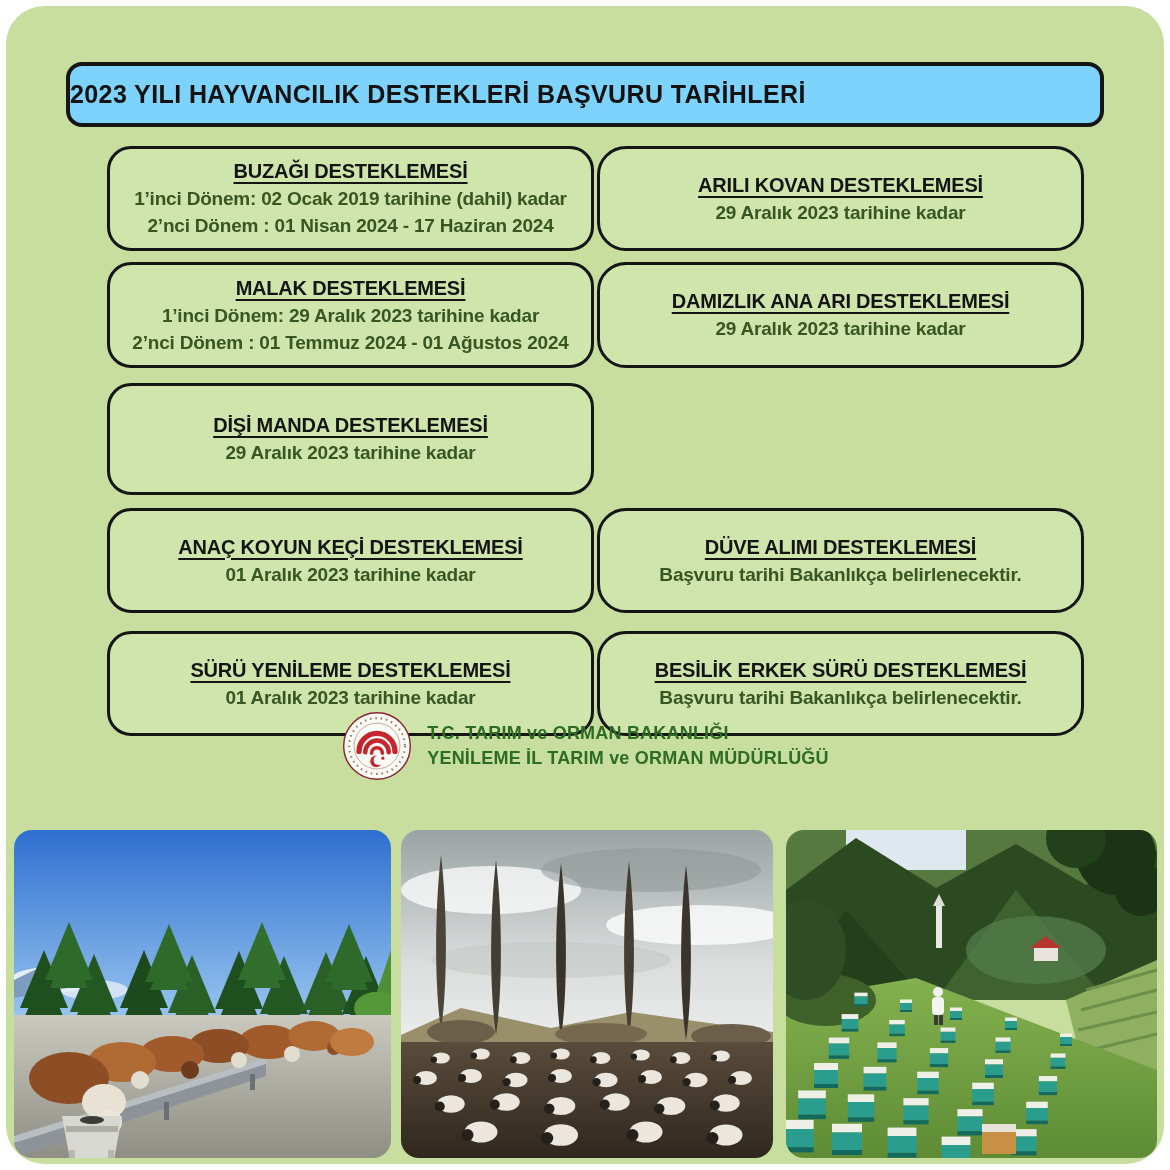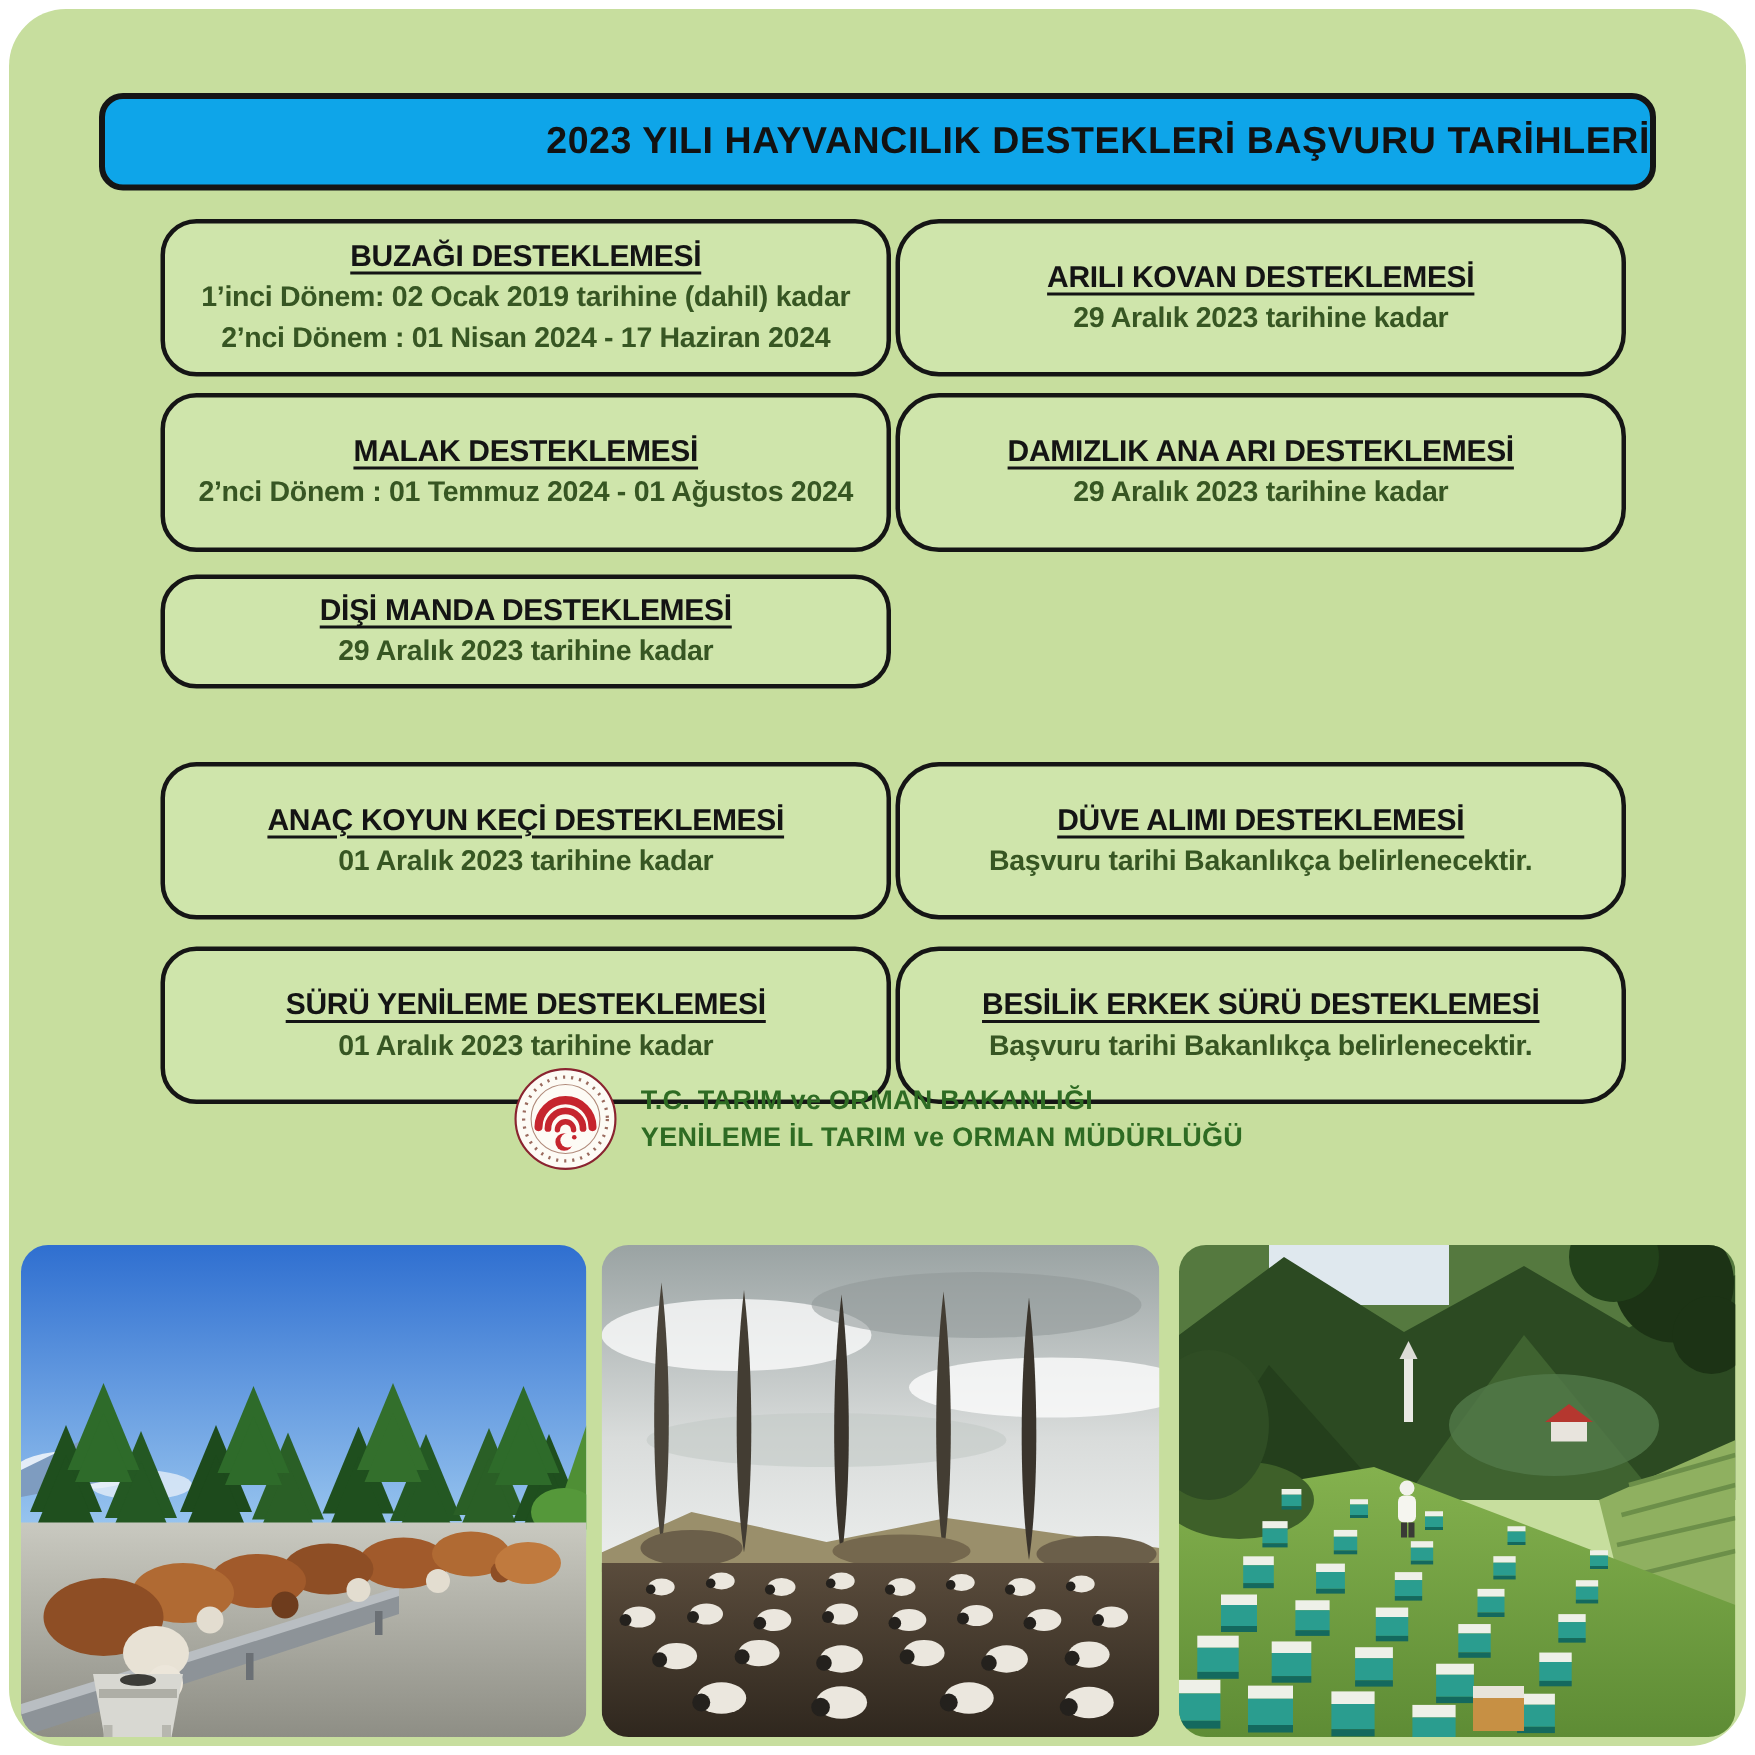--- a/index.html
+++ b/index.html
@@ -2,30 +2,30 @@
 <html><head>
 <meta charset="utf-8">
 <style>
   html,body{margin:0;padding:0;}
   .canvas{position:relative;width:1170px;height:1170px;background:#ffffff;
           font-family:"Liberation Sans", sans-serif;overflow:hidden;}
   .green-bg{position:absolute;left:6px;top:6px;width:1158px;height:1158px;
             background:#c7de9e;border-radius:38px;}
   .title-box{position:absolute;left:66px;top:62px;width:1038px;height:65px;
              box-sizing:border-box;border:4px solid #151515;border-radius:16px;
-             background:#0ea5e9;display:flex;align-items:center;justify-content:flex-end;}
+             background:#7dd3fc;display:flex;align-items:center;justify-content:flex-start;}
   .title-box span{font-size:25px;font-weight:bold;color:#121212;letter-spacing:.4px;}
   .box{position:absolute;box-sizing:border-box;border:3.5px solid #151515;border-radius:24px;
        background:#cfe5ab;display:flex;flex-direction:column;align-items:center;
        justify-content:center;gap:5px;padding:6px 8px;}
   .col-left{left:107px;width:487px;}
   .col-right{left:597px;width:487px;border-radius:29px;}
   .row1{top:146px;height:105px;}
   .row2{top:262px;height:106px;}
-  .row3{top:383px;height:76px;}
+  .row3{top:383px;height:112px;}
   .row4{top:508px;height:105px;}
   .row5{top:631px;height:105px;}
   .box-title{font-size:20px;font-weight:bold;color:#141414;text-decoration:underline;
              text-decoration-thickness:2px;text-underline-offset:4px;white-space:nowrap;
              letter-spacing:-.2px;}
   .box-line{font-size:19px;font-weight:bold;color:#375623;white-space:nowrap;letter-spacing:-.2px;}
   .footer{position:absolute;left:0;top:708px;width:1170px;height:76px;display:flex;
           align-items:center;justify-content:center;gap:14px;}
   .footer-logo{width:72px;height:72px;flex:0 0 auto;}
   .footer-lines{display:flex;flex-direction:column;gap:4px;}
@@ -51,20 +51,21 @@
     <div class="box-line">1’inci Dönem: 02 Ocak 2019 tarihine (dahil) kadar</div>
     <div class="box-line">2’nci Dönem : 01 Nisan 2024 - 17 Haziran 2024</div>
   </div>
   <div class="box col-right row1">
     <div class="box-title">ARILI KOVAN DESTEKLEMESİ</div>
     <div class="box-line">29 Aralık 2023 tarihine kadar</div>
   </div>
 
   <div class="box col-left row2">
     <div class="box-title">MALAK DESTEKLEMESİ</div>
+    <div class="box-line">1’inci Dönem: 29 Aralık 2023 tarihine kadar</div>
     <div class="box-line">2’nci Dönem : 01 Temmuz 2024 - 01 Ağustos 2024</div>
   </div>
   <div class="box col-right row2">
     <div class="box-title">DAMIZLIK ANA ARI DESTEKLEMESİ</div>
     <div class="box-line">29 Aralık 2023 tarihine kadar</div>
   </div>
 
   <div class="box col-left row3">
     <div class="box-title">DİŞİ MANDA DESTEKLEMESİ</div>
     <div class="box-line">29 Aralık 2023 tarihine kadar</div>

